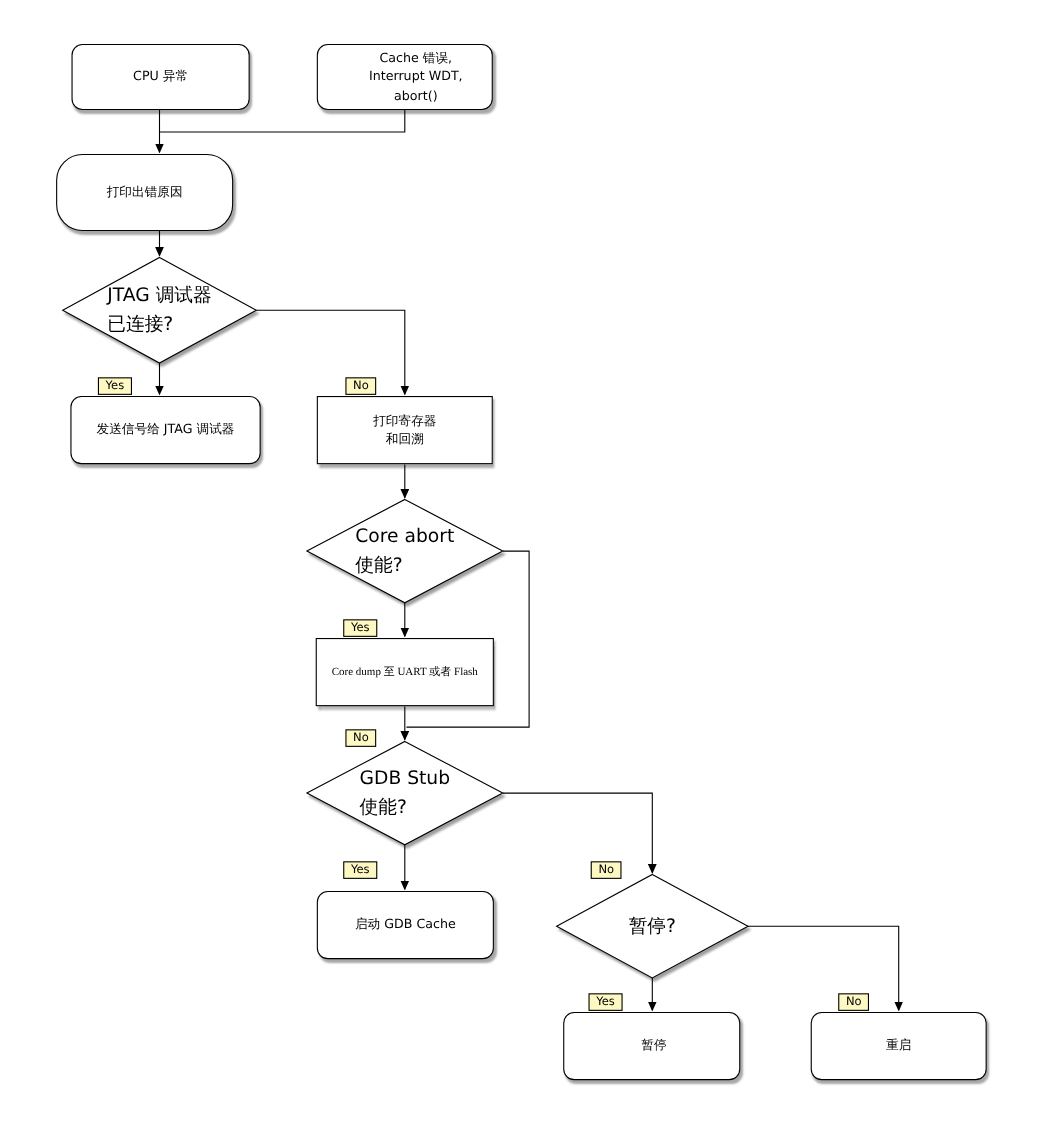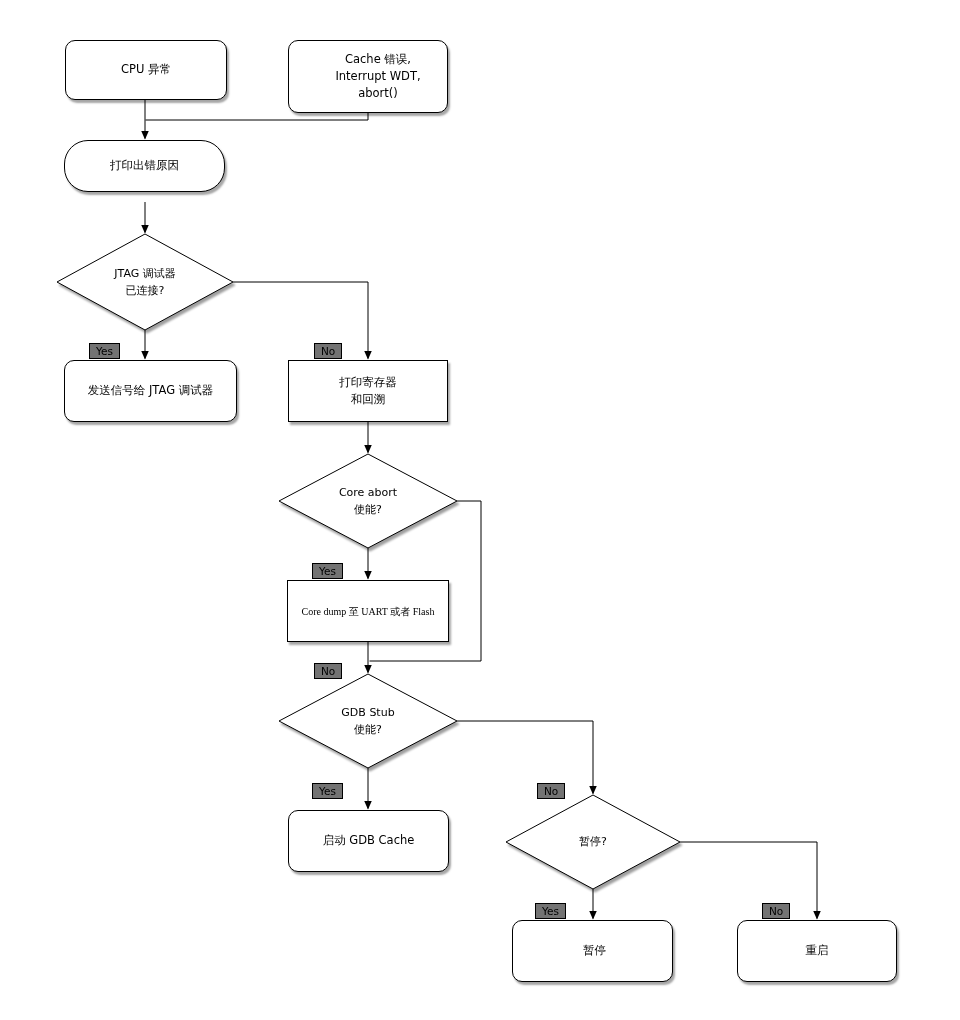--- a/index.html
+++ b/index.html
@@ -48,30 +48,29 @@
     box-shadow: 2px 3px 2px rgba(0,0,0,0.35);
   }
   .node.rounded { border-radius: 10px; }
   .node.small-text { font-size: 10px; padding: 2px 3px; font-family: Liberation Serif, serif; }
   .diamond-label {
     position: absolute;
     z-index: 3;
     display: flex;
     align-items: center;
     justify-content: center;
-    text-align: center;
-    font-size: 11px;
+    font-size: 17px;
     line-height: 1.55;
     white-space: pre-line;
     pointer-events: none;
   }
   .branch-label {
     position: absolute;
     z-index: 4;
-    background: #737373;
+    background: #fef9c3;
     border: 1px solid #000;
     font-size: 10.5px;
     line-height: 14px;
     padding: 0 6px;
   }
 </style>
 </head>
 <body>
 
 <div class="canvas">
@@ -98,25 +97,25 @@
     <path class="edge" d="M680,842 H817 V918.5" marker-end="url(#arrowhead)"></path>
 
     <polygon class="diamond" points="145,234 233,282 145,330 57,282"></polygon>
     <polygon class="diamond" points="368,454 457,501 368,548 279,501"></polygon>
     <polygon class="diamond" points="368,674 457,721 368,768 279,721"></polygon>
     <polygon class="diamond" points="593,795 680,842 593,889 506,842"></polygon>
   </svg>
 
   <div class="node rounded" style="left:65px; top:40px; width:162px; height:60px;">CPU 异常</div>
 
-  <div class="node rounded" style="left:288px; top:40px; width:160px; height:73px;padding-left:28px;">Cache 错误,
+  <div class="node rounded" style="left:288px; top:40px; width:160px; height:60px;padding-left:28px;">Cache 错误,
 Interrupt WDT,
 abort()</div>
 
-  <div class="node" style="left:64px; top:140px; width:161px; height:52px;border-radius:24px;">打印出错原因</div>
+  <div class="node" style="left:51px; top:140px; width:161px; height:70px;border-radius:24px;">打印出错原因</div>
 
   <div class="node rounded" style="left:64px; top:360px; width:173px; height:62px;">发送信号给 JTAG 调试器</div>
 
   <div class="node" style="left:288px; top:360px; width:160px; height:62px;">打印寄存器
 和回溯</div>
 
   <div class="node small-text" style="left:287px; top:580px; width:162px; height:62px;">Core dump 至 UART 或者 Flash</div>
 
   <div class="node rounded" style="left:288px; top:810px; width:161px; height:62px;">启动 GDB Cache</div>
 

